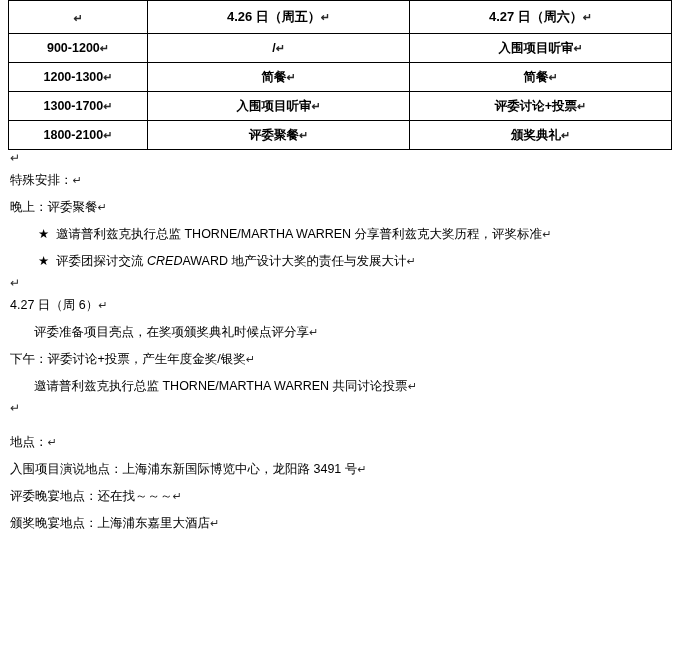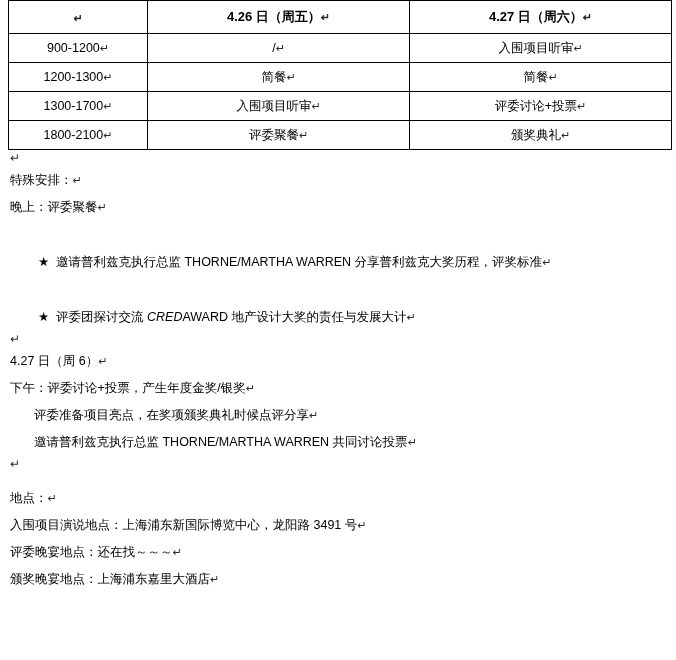--- a/index.html
+++ b/index.html
@@ -23,21 +23,21 @@
   table.schedule {
     border-collapse: collapse;
     width: 660px;
     margin-top: 0;
     table-layout: fixed;
   }
   table.schedule td, table.schedule th {
     border: 1px solid #000000;
     text-align: center;
     vertical-align: middle;
-    font-weight: normal;
+    font-weight: bold;
     font-size: 12.5px;
     padding: 0;
     height: 28px;
   }
   table.schedule tr.header-row td {
     height: 32px;
     font-weight: bold;
     font-size: 13px;
   }
   .col-time { width: 138px; }
@@ -59,21 +59,20 @@
     padding: 5px 0 5px 2px;
     font-size: 12.5px;
   }
   .bold {
     font-weight: normal;
   }
   .bullet-item {
     padding: 5px 0 5px 30px;
     line-height: 17px;
     font-size: 12.5px;
-    margin-top: 28px;
   }
   .star {
     display: inline-block;
     width: 18px;
   }
   .indent1 {
     padding-left: 26px;
   }
   .italic {
     font-style: italic;
@@ -127,23 +126,23 @@
   </div>
 
   <div class="bullet-item">
     <span class="star">★</span><span>评委团探讨交流 </span><span class="italic">CRED</span><span>AWARD 地产设计大奖的责任与发展大计</span><span class="pilcrow">↵</span>
   </div>
 
   <div class="blank-line">↵</div>
 
   <div class="para"><span>4.27 日（周 6）</span><span class="pilcrow">↵</span></div>
 
+  <div class="para indent1"><span>评委准备项目亮点，在奖项颁奖典礼时候点评分享</span><span class="pilcrow">↵</span></div>
+
   <div class="para"><span>下午：评委讨论+投票，产生年度金奖/银奖</span><span class="pilcrow">↵</span></div>
-
-  <div class="para indent1"><span>评委准备项目亮点，在奖项颁奖典礼时候点评分享</span><span class="pilcrow">↵</span></div>
 
   <div class="para indent1"><span>邀请普利兹克执行总监 THORNE/MARTHA WARREN 共同讨论投票</span><span class="pilcrow">↵</span></div>
 
 
   <div class="blank-line">↵</div>
   <div class="spacer-md"></div>
 
   <div class="para bold"><span>地点：</span><span class="pilcrow">↵</span></div>
 
   <div class="para"><span>入围项目演说地点：上海浦东新国际博览中心，龙阳路 3491 号</span><span class="pilcrow">↵</span></div>

